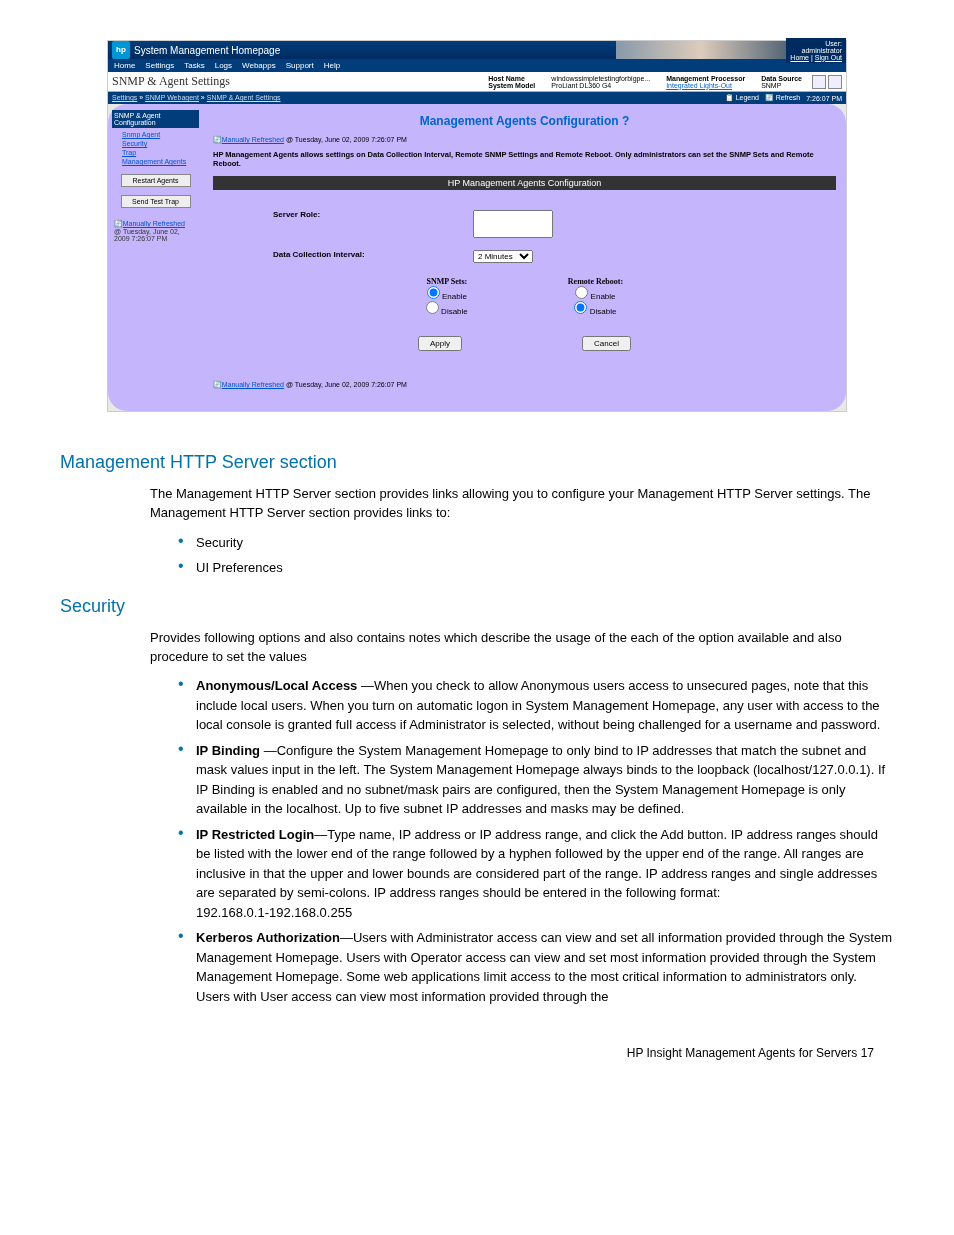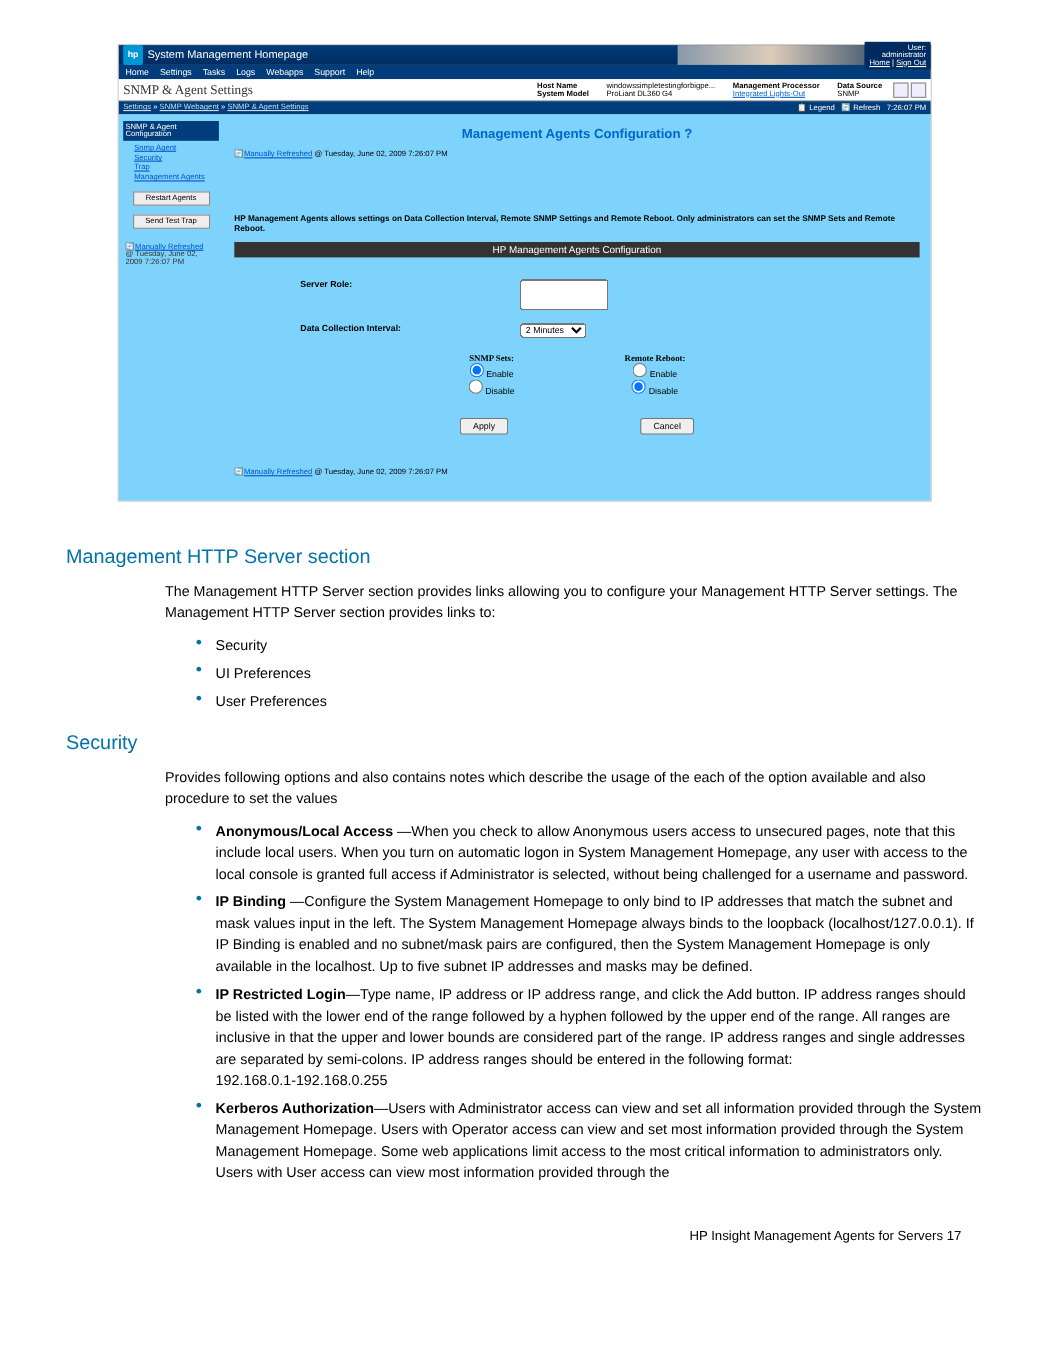--- a/index.html
+++ b/index.html
@@ -16,33 +16,33 @@
   .ss-menubar span { cursor:pointer; }
   .ss-inforow { background:#fff; display:flex; align-items:center; padding:2px 4px; border-bottom:1px solid #aaa; }
   .ss-inforow .secttitle { font-family: Georgia,serif; font-size:12px; color:#333; margin-right:auto; }
   .ss-infocol { font-size:7px; padding:0 8px; }
   .ss-infocol b { display:block; }
   .ss-infocol a { color:#0066cc; text-decoration:underline; }
   .ss-iconbtn { width:14px; height:14px; border:1px solid #888; background:#eef; margin-left:2px; }
   .ss-crumbrow { background:#003d7a; color:#fff; font-size:7px; padding:2px 4px; display:flex; }
   .ss-crumbrow a { color:#cde; text-decoration:underline; }
   .ss-crumbrow .right { margin-left:auto; display:flex; gap:6px; align-items:center; }
-  .ss-body { display:flex; background:#7dd3fc; }
+  .ss-body { display:flex; background:#c4b5fd;border-radius:19px; }
   .ss-sidebar { width:95px; padding:6px 4px; font-size:7px; }
   .ss-navbox { background:#003d7a; color:#fff; padding:2px; margin-bottom:2px; }
   .ss-navitem { color:#0055cc; text-decoration:underline; display:block; padding:1px 0 1px 10px; }
   .ss-sidebtn { display:block; width:70px; margin:8px auto; font-size:7px; padding:2px; background:#eee; border:1px solid #888; text-align:center; }
   .ss-sidets { font-size:7px; color:#333; padding:4px 2px; }
   .ss-sidets a { color:#0055cc; text-decoration:underline; }
   .ss-main { flex:1; padding:4px 10px 20px 10px; }
   .ss-maintitle { text-align:center; color:#0066cc; font-weight:bold; font-size:12px; padding:6px; }
   .ss-help { color:#0066cc; font-weight:bold; }
   .ss-refline { font-size:7px; padding:2px 0; }
   .ss-refline a { color:#0055cc; text-decoration:underline; }
-  .ss-desc { font-size:7.5px; font-weight:bold; padding:4px 0 8px 0;margin-top:44px; }
+  .ss-desc { font-size:7.5px; font-weight:bold; padding:4px 0 8px 0; }
   .ss-darkbar { background:#333; color:#fff; text-align:center; font-size:9px; padding:2px; }
   .ss-form { padding:20px 60px; font-size:8px; }
   .ss-formrow { display:flex; margin-bottom:10px; }
   .ss-formlabel { width:200px; font-weight:bold; font-family:Liberation Sans, sans-serif; }
   .ss-formfield textarea { width:80px; height:28px; font-size:7px; resize:none; }
   .ss-formfield select { font-size:8px; width:60px; }
   .ss-radiogroup { text-align:center; font-size:8px; }
   .ss-radiogroup b { font-family:Georgia,serif; }
   .ss-radios { display:flex; justify-content:center; gap:100px; padding:4px 0 12px 0; }
   .ss-btnrow { display:flex; justify-content:center; gap:120px; padding:8px 0;align-items:flex-end; }
@@ -176,21 +176,20 @@
       </div>
     </div>
   </div>
 
   <div class="doc">
     <h2>Management HTTP Server section</h2>
     <p>The Management HTTP Server section provides links allowing you to configure your Management HTTP Server settings. The Management HTTP Server section provides links to:</p>
     <ul>
       <li>Security</li>
       <li>UI Preferences</li>
-      <li>User Preferences</li>
     </ul>
     <h2>Security</h2>
     <p>Provides following options and also contains notes which describe the usage of the each of the option available and also procedure to set the values</p>
     <ul id="sec-list">
         <li><strong>Anonymous/Local Access</strong> —When you check to allow Anonymous users access to unsecured pages, note that this include local users.  When you turn on automatic logon in System Management Homepage, any user with access to the local console is granted full access if Administrator is selected, without being challenged for a username and password.</li>
         <li><strong>IP Binding</strong> —Configure the System Management Homepage to only bind to IP addresses that match the subnet and mask values input in the left. The System Management Homepage always binds to the loopback (localhost/127.0.0.1). If IP Binding is enabled and no subnet/mask pairs are configured, then the System Management Homepage is only available in the localhost.  Up to five subnet IP addresses and masks may be defined.</li>
         <li><strong>IP Restricted Login</strong>—Type name, IP address or IP address range, and click the Add button. IP address ranges should be listed with the lower end of the range followed by a hyphen followed by the upper end of the range. All ranges are inclusive in that the upper and lower bounds are considered part of the range. IP address ranges and single addresses are separated by semi-colons. IP address ranges should be entered in the following format:<br>192.168.0.1-192.168.0.255</li>
         <li><strong>Kerberos Authorization</strong>—Users with Administrator access can view and set all information provided through the System Management Homepage. Users with Operator access can view and set most information provided through the System Management Homepage. Some web applications limit access to the most critical information to administrators only. Users with User access can view most information provided through the</li>
       </ul>
     <div class="footer">HP Insight Management Agents for Servers   17</div>

